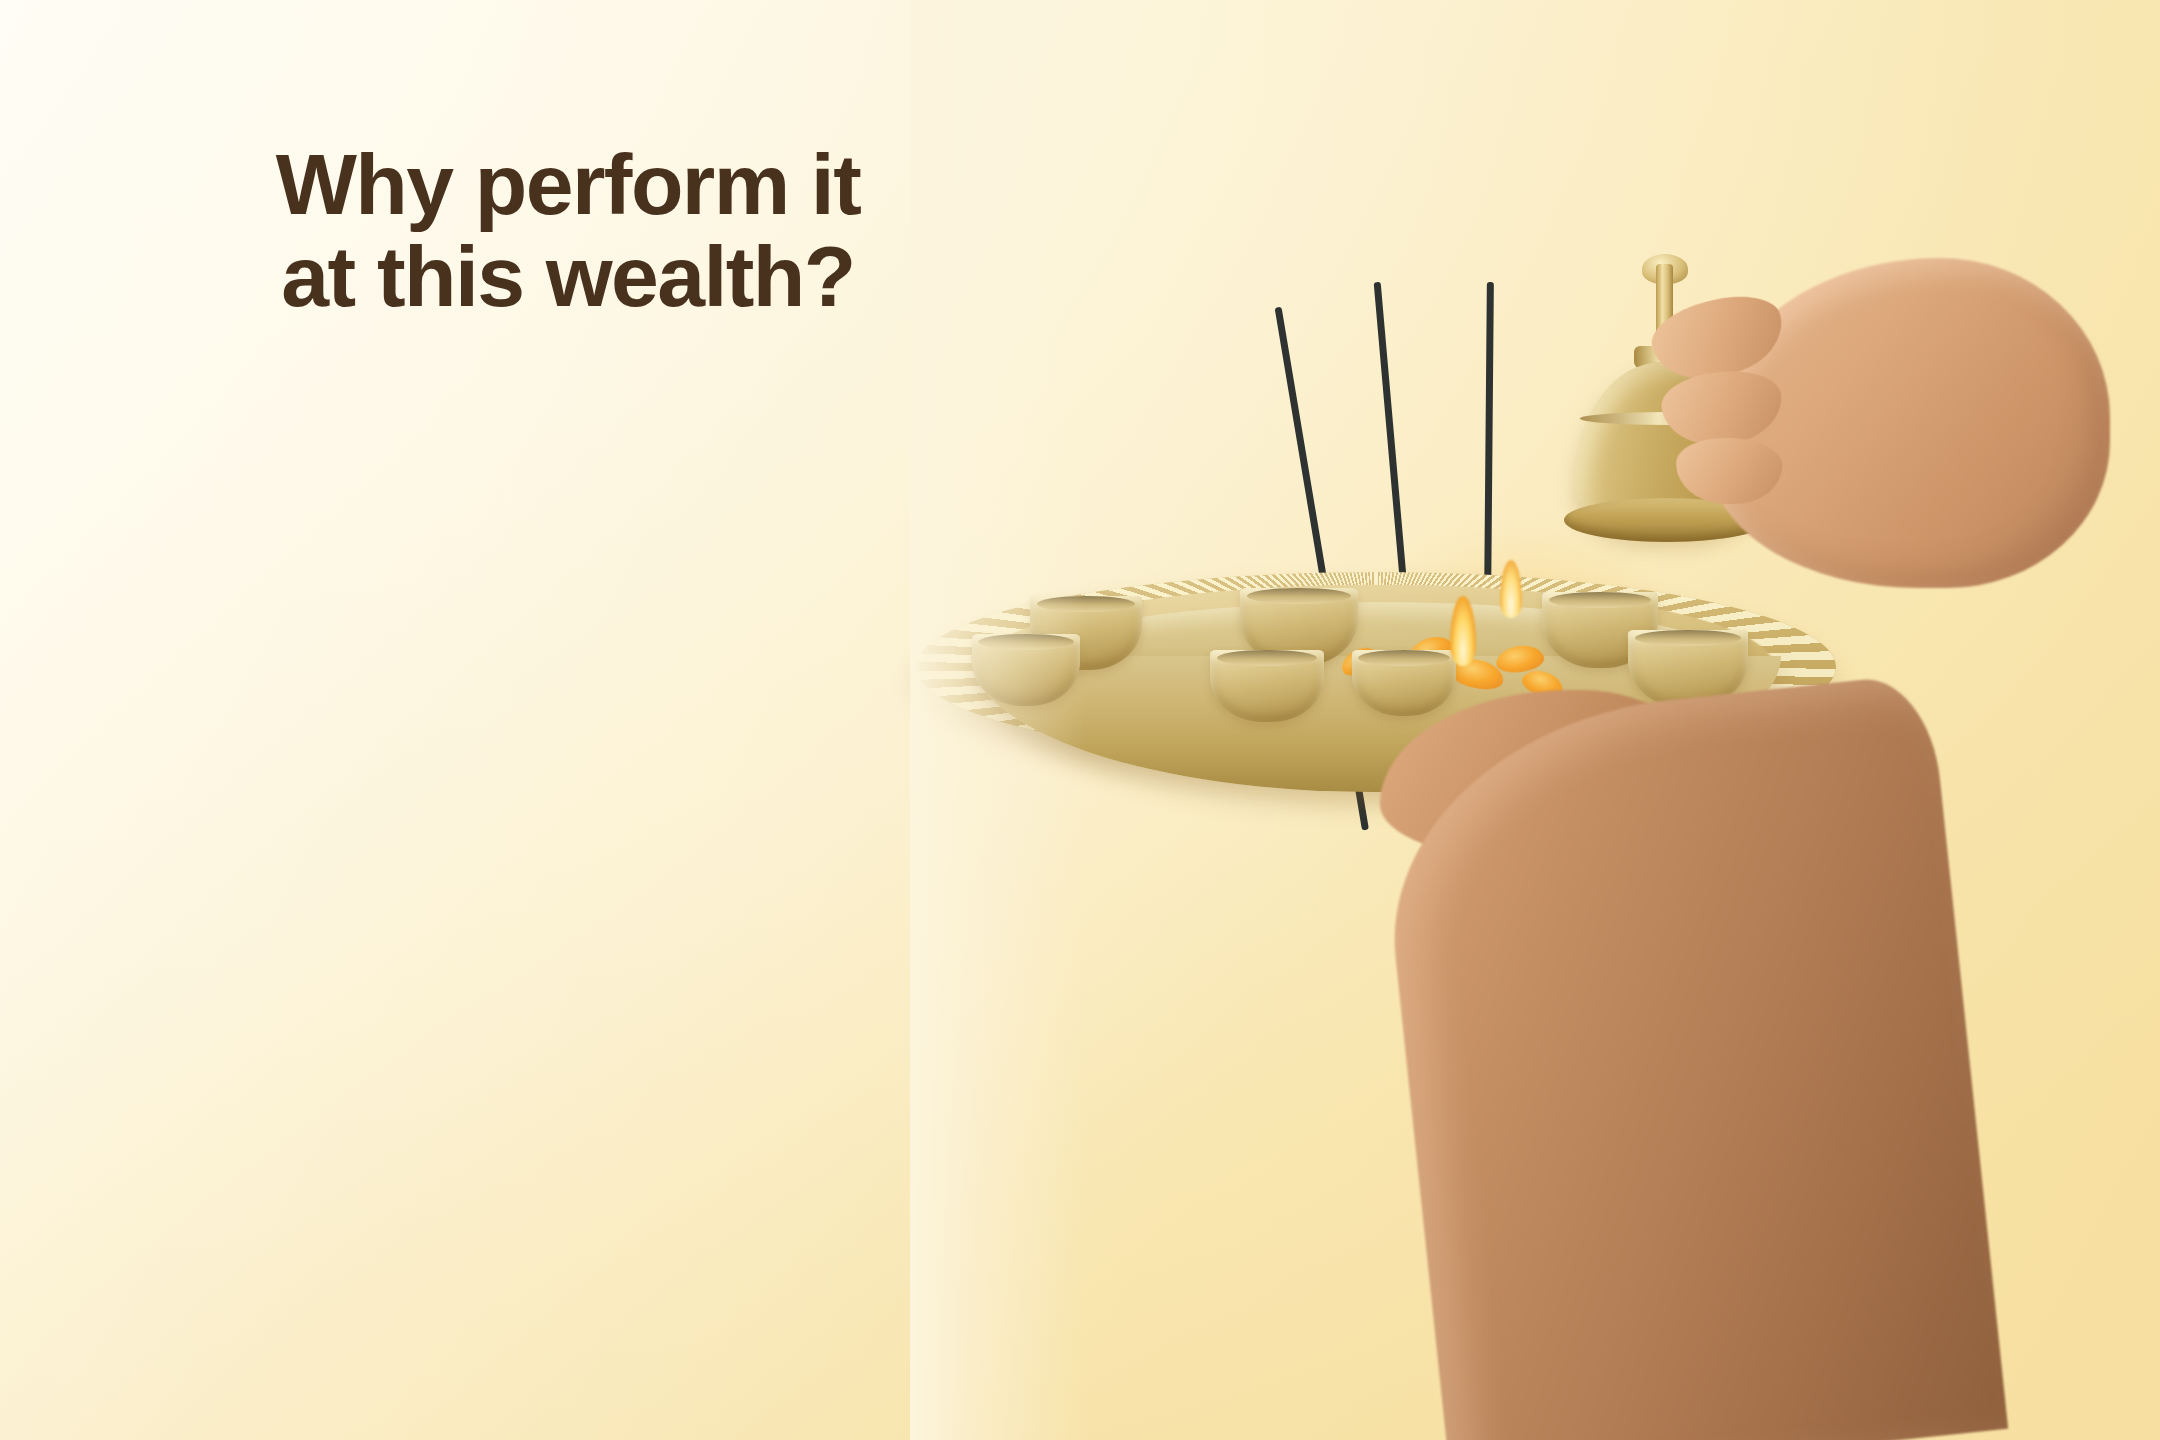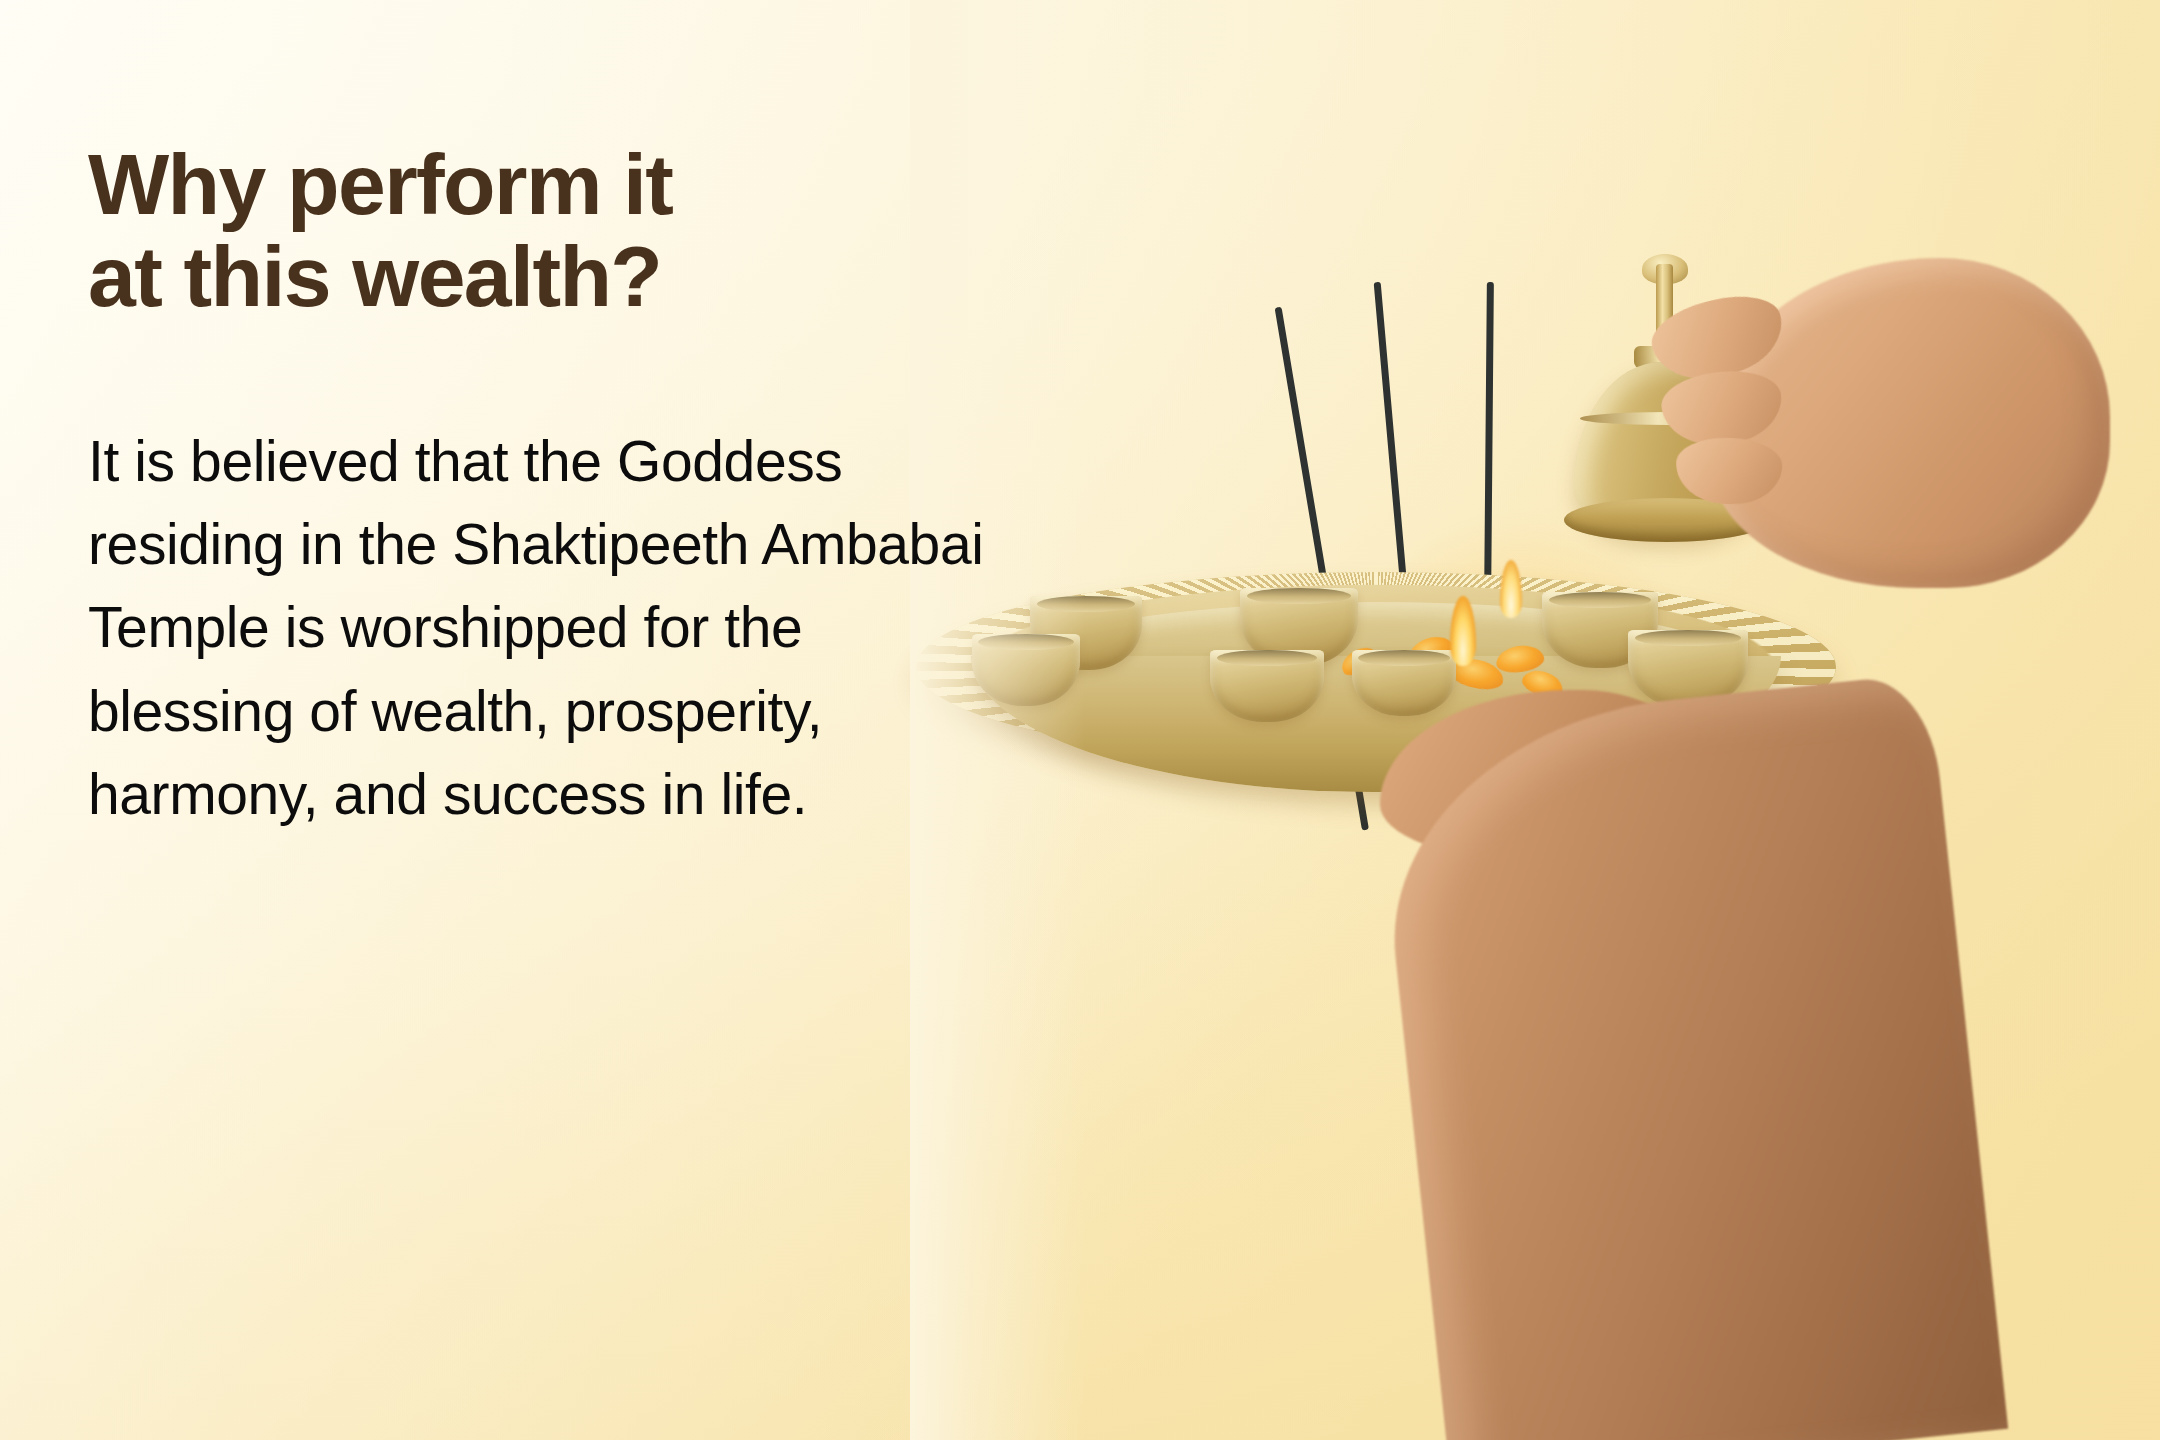--- a/index.html
+++ b/index.html
@@ -31,20 +31,21 @@
     position:absolute;
     left:88px; top:138px;
     width: 960px;
   }
   .headline {
     color:#49321D;
     font-size:86px;
     font-weight:700;
     line-height:1.07;
     letter-spacing:-1.6px;
+    text-align:center;
   }
   .headline .l2 { display:block; }
   .body-copy {
     margin-top:98px;
     color:#0C0C0C;
     font-size:57px;
     font-weight:400;
     line-height:1.46;
     letter-spacing:-0.4px;
     max-width:930px;
@@ -272,15 +273,14 @@
     <div class="arm"></div>
 
     <div class="soft-edge"></div>
   </div>
 
   <div class="text-col">
     <h1 class="headline">
       <span class="l1">Why perform it</span>
       <span class="l2">at this wealth?</span>
     </h1>
-    <p class="body-copy">It is believed that the Goddess residing in the Shaktipeeth Ambabai Temple is worshipped for the blessing of wealth, prosperity, harmony, and success in life.</p>
   </div>
 </div>
 
 </body></html>

